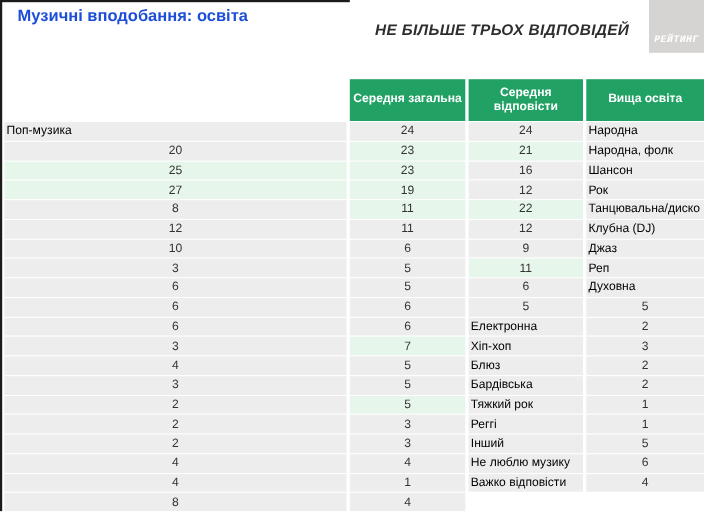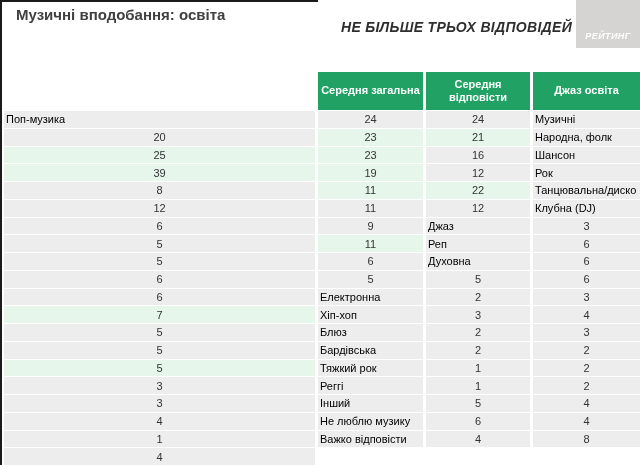--- a/index.html
+++ b/index.html
@@ -1,27 +1,27 @@
 <!DOCTYPE html>
 <html style="--green: #21a164; --hl: #e6f6ea; --gray: #ededed; --logo-gray: #d6d4d2;"><head>
 <meta charset="utf-8">
 <style>
   html,body { margin:0; padding:0; background:#fff; font-family:"Liberation Sans", sans-serif; }
   .page { position:relative; width:640px; height:465px; background:#ffffff; overflow:hidden; }
 
   .edge-left { position:absolute; left:0; top:0; width:2px; height:465px; background:#1b1b1b; }
   .edge-top  { position:absolute; left:0; top:0; width:318px; height:2px; background:#1b1b1b; }
 
-  .title { position:absolute; left:16px; top:6px; margin:0; font-size:15px; font-weight:bold; color:#404040; }
+  .title { position:absolute; left:16px; top:6px; margin:0; font-size:15px; font-weight:bold; color:#1d4ed8; }
 
   .note { position:absolute; right:68px; top:19px; font-size:14px; font-style:italic; font-weight:600;
           color:#2e2e2e; letter-spacing:0.3px; white-space:nowrap; }
 
-  .logo { position:absolute; right:0; top:0; width:64px; height:48px; background:var(--logo-gray);
-          display:flex; align-items:flex-end; justify-content:center; padding-bottom:7px; box-sizing:border-box; }
+  .logo { position:absolute; right:0; top:0; width:50px; height:48px; background:var(--logo-gray);
+          display:flex; align-items:flex-end; justify-content:center; padding-bottom:7px; box-sizing:border-box;font-family:Liberation Mono, monospace; }
   .logo span { color:#fff; font-size:9px; font-weight:bold; font-style:italic; letter-spacing:0.4px; }
 
   .table { position:absolute; left:4px; top:72px; display:grid;
            grid-template-columns:311px 105px 104px 107px;
            grid-template-rows:38px; grid-auto-rows:16.75px;
            column-gap:3px; row-gap:1px; background:#fff; }
 
   .cell { font-size:11px; display:flex; align-items:center; box-sizing:border-box; }
   .corner { background:transparent; }
   .head  { background:var(--green); color:#fff; font-weight:bold; justify-content:center;
@@ -42,45 +42,46 @@
   <div class="note">НЕ БІЛЬШЕ ТРЬОХ ВІДПОВІДЕЙ</div>
 
   <div class="logo">
     <span>РЕЙТИНГ</span>
   </div>
 
   <div class="table">
       <div class="cell corner"></div>
       <div class="cell head">Середня загальна</div>
       <div class="cell head">Середня відповісти</div>
-      <div class="cell head">Джаз освіта</div>
+      <div class="cell head">Вища освіта</div>
       <div class="cell label">Поп-музика</div>
       <div class="cell val">24</div>
       <div class="cell val">24</div>
-      <div class="cell label">Музичні</div>
+      <div class="cell label">Народна</div>
       <div class="cell val">20</div>
       <div class="cell val hl">23</div>
       <div class="cell val hl">21</div>
       <div class="cell label">Народна, фолк</div>
       <div class="cell val hl">25</div>
       <div class="cell val hl">23</div>
       <div class="cell val">16</div>
       <div class="cell label">Шансон</div>
-      <div class="cell val hl">39</div>
+      <div class="cell val hl">27</div>
       <div class="cell val hl">19</div>
       <div class="cell val">12</div>
       <div class="cell label">Рок</div>
       <div class="cell val">8</div>
       <div class="cell val hl">11</div>
       <div class="cell val hl">22</div>
       <div class="cell label">Танцювальна/диско</div>
       <div class="cell val">12</div>
       <div class="cell val">11</div>
       <div class="cell val">12</div>
       <div class="cell label">Клубна (DJ)</div>
+      <div class="cell val">10</div>
       <div class="cell val">6</div>
       <div class="cell val">9</div>
       <div class="cell label">Джаз</div>
       <div class="cell val">3</div>
       <div class="cell val">5</div>
       <div class="cell val hl">11</div>
       <div class="cell label">Реп</div>
       <div class="cell val">6</div>
       <div class="cell val">5</div>
       <div class="cell val">6</div>

